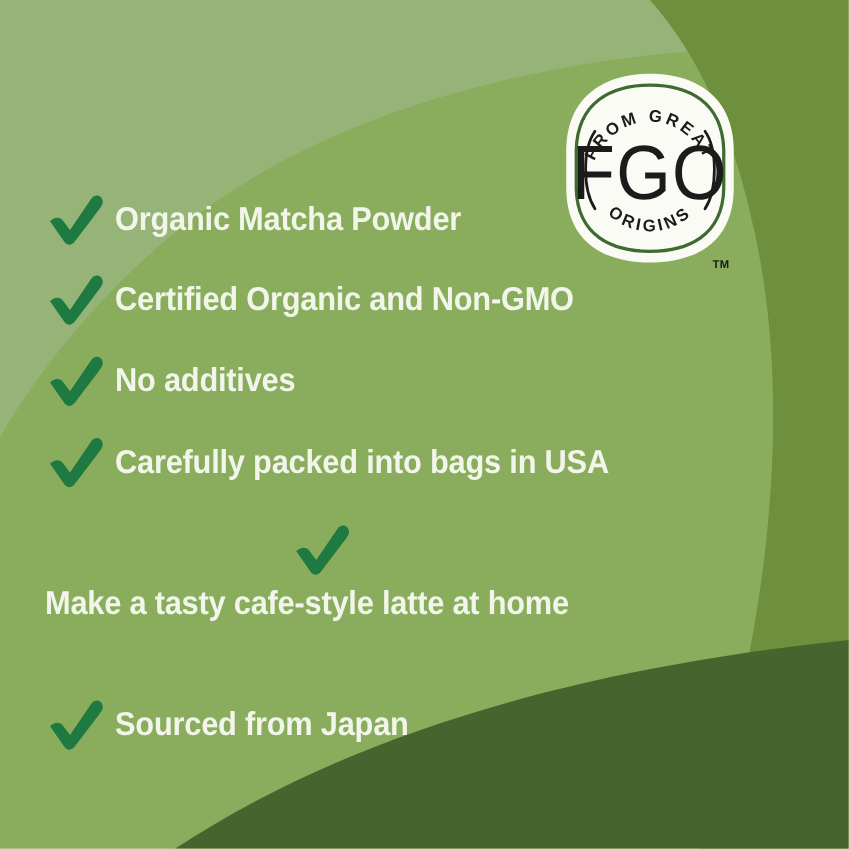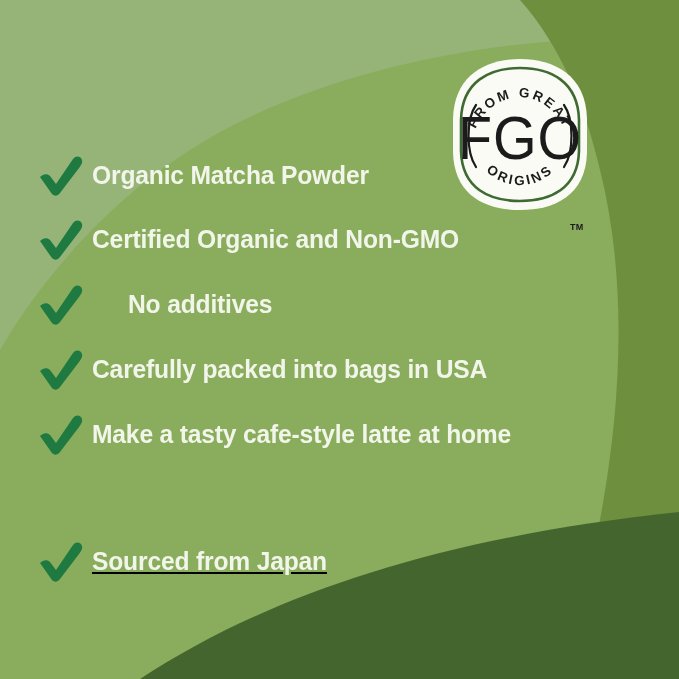--- a/index.html
+++ b/index.html
@@ -82,21 +82,20 @@
   #tm-mark {
     position: absolute;
     left: 570px;
     top: 206px;
     z-index: 9;
     color: #1b1b1b;
     font-family: "Liberation Sans", sans-serif;
     font-weight: bold;
     font-size: 9px;
     letter-spacing: 0.3px;
-    margin-top: 16px;
   }
 </style>
 </head>
 <body>
 
 <div id="canvas">
 
   <svg id="bg-layer" viewBox="0 0 679 679" preserveAspectRatio="none" aria-hidden="true">
     <rect x="0" y="0" width="679" height="679" fill="#8aad5d"></rect>
     <path d="M0,0 L679,0 L679,40 C540,30 330,60 190,150 C110,200 40,280 0,350 Z" fill="#96b477"></path>
@@ -117,49 +116,49 @@
 
     <div class="feature-row" style="top:216px;align-items:center;">
       <span class="check-wrap">
         <svg viewBox="0 0 48 44" aria-hidden="true">
           <path d="M4 24 C7 21 11 20 14 23 L20 31 L37 6 C40 2 45 3 46 7 C46.8 10 45 12 43.6 14.2 L24 40 C21.5 43.4 18 43.6 15.6 40.6 Z" fill="#1f7a41"></path>
         </svg>
       </span>
       <span class="feature-label">Certified Organic and Non-GMO</span>
     </div>
 
-    <div class="feature-row" style="top:281px;gap:36px;">
+    <div class="feature-row" style="top:281px;">
       <span class="check-wrap">
         <svg viewBox="0 0 48 44" aria-hidden="true">
           <path d="M4 24 C7 21 11 20 14 23 L20 31 L37 6 C40 2 45 3 46 7 C46.8 10 45 12 43.6 14.2 L24 40 C21.5 43.4 18 43.6 15.6 40.6 Z" fill="#1f7a41"></path>
         </svg>
       </span>
       <span class="feature-label">No additives</span>
     </div>
 
     <div class="feature-row" style="top:346px;justify-content:flex-end;">
       <span class="check-wrap">
         <svg viewBox="0 0 48 44" aria-hidden="true">
           <path d="M4 24 C7 21 11 20 14 23 L20 31 L37 6 C40 2 45 3 46 7 C46.8 10 45 12 43.6 14.2 L24 40 C21.5 43.4 18 43.6 15.6 40.6 Z" fill="#1f7a41"></path>
         </svg>
       </span>
       <span class="feature-label">Carefully packed into bags in USA</span>
     </div>
 
-    <div class="feature-row" style="top:411px;">
+    <div class="feature-row" style="top:411px;flex-direction:column;">
       <span class="check-wrap">
         <svg viewBox="0 0 48 44" aria-hidden="true">
           <path d="M4 24 C7 21 11 20 14 23 L20 31 L37 6 C40 2 45 3 46 7 C46.8 10 45 12 43.6 14.2 L24 40 C21.5 43.4 18 43.6 15.6 40.6 Z" fill="#1f7a41"></path>
         </svg>
       </span>
       <span class="feature-label">Make a tasty cafe-style latte at home</span>
     </div>
 
 
-    <div class="feature-row" style="top:538px;text-decoration:underline;">
+    <div class="feature-row" style="top:556px;">
       <span class="check-wrap">
         <svg viewBox="0 0 48 44" aria-hidden="true">
           <path d="M4 24 C7 21 11 20 14 23 L20 31 L37 6 C40 2 45 3 46 7 C46.8 10 45 12 43.6 14.2 L24 40 C21.5 43.4 18 43.6 15.6 40.6 Z" fill="#1f7a41"></path>
         </svg>
       </span>
       <span class="feature-label">Sourced from Japan</span>
     </div>
 
   </div>
 

